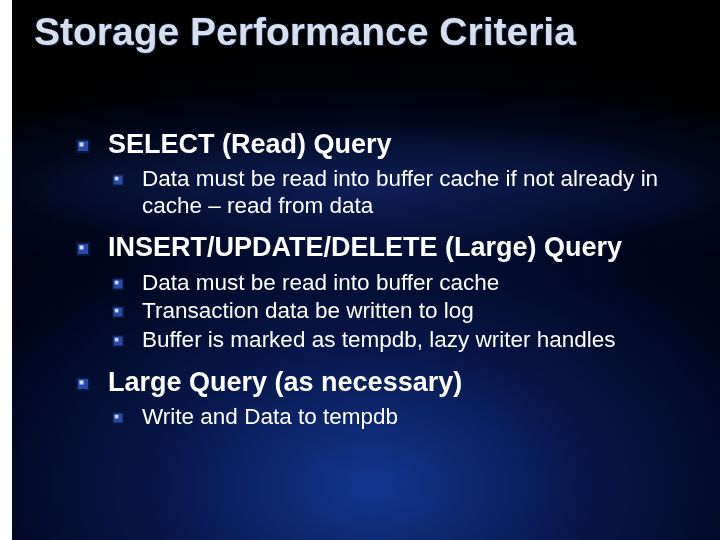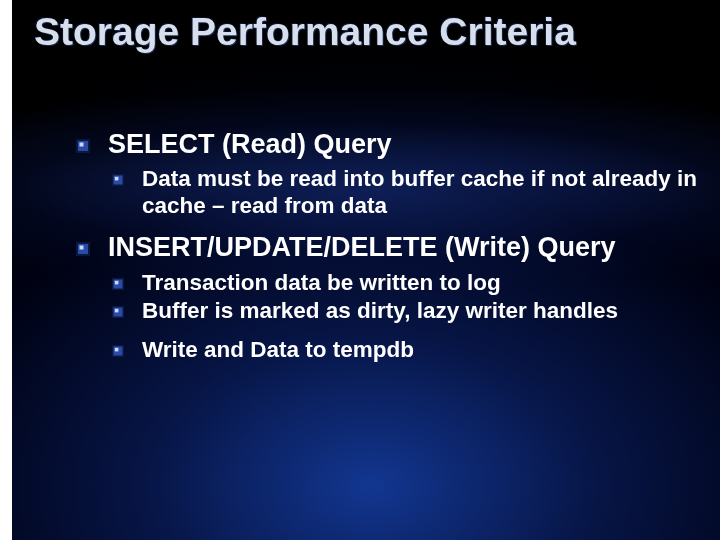--- a/index.html
+++ b/index.html
@@ -56,21 +56,21 @@
     margin-bottom: 6px;
     margin-top: 10px;
     font-family: Arial, sans-serif;
   }
   .l1:first-child { margin-top: 0; }
   .l2 {
     position: relative;
     padding-left: 30px;
     margin-left: 36px;
     font-size: 22.5px;
-    font-weight: bold;
+    font-weight: normal;
     line-height: 1.18;
     margin-bottom: 2px;
     font-family: Verdana, Arial, sans-serif;
   }
   .bullet-l1 {
     position: absolute;
     left: 0;
     top: 11px;
     width: 14px;
     height: 14px;
@@ -123,45 +123,65 @@
 
     <div class="group">
       <div class="l1">
         <span class="bullet-l1">
           <svg viewBox="0 0 14 14">
               <rect x="0" y="0" width="14" height="14" fill="#0a1840"></rect>
               <rect x="2" y="2" width="10" height="10" fill="#2a4aa8"></rect>
               <rect x="3.5" y="3.5" width="4" height="4" fill="#c8d8ff"></rect>
             </svg>
         </span>
-        <span>INSERT/UPDATE/DELETE (Write) Query</span>
+        <span>INSERT/UPDATE/DELETE (Large) Query</span>
+      </div>
+      <div class="l2">
+        <span class="bullet-l2">
+          <svg viewBox="0 0 12 12">
+              <rect x="0" y="0" width="12" height="12" fill="#0a1840"></rect>
+              <rect x="1.5" y="1.5" width="9" height="9" fill="#2a4aa8"></rect>
+              <rect x="2.8" y="2.8" width="3.6" height="3.6" fill="#c8d8ff"></rect>
+            </svg>
+        </span>
+        <span>Data must be read into buffer cache</span>
       </div>
       <div class="l2">
         <span class="bullet-l2">
           <svg viewBox="0 0 12 12">
               <rect x="0" y="0" width="12" height="12" fill="#0a1840"></rect>
               <rect x="1.5" y="1.5" width="9" height="9" fill="#2a4aa8"></rect>
               <rect x="2.8" y="2.8" width="3.6" height="3.6" fill="#c8d8ff"></rect>
             </svg>
         </span>
         <span>Transaction data be written to log</span>
       </div>
       <div class="l2">
         <span class="bullet-l2">
           <svg viewBox="0 0 12 12">
               <rect x="0" y="0" width="12" height="12" fill="#0a1840"></rect>
               <rect x="1.5" y="1.5" width="9" height="9" fill="#2a4aa8"></rect>
               <rect x="2.8" y="2.8" width="3.6" height="3.6" fill="#c8d8ff"></rect>
             </svg>
         </span>
-        <span>Buffer is marked as dirty, lazy writer handles</span>
+        <span>Buffer is marked as tempdb, lazy writer handles</span>
       </div>
     </div>
 
     <div class="group">
+      <div class="l1">
+        <span class="bullet-l1">
+          <svg viewBox="0 0 14 14">
+              <rect x="0" y="0" width="14" height="14" fill="#0a1840"></rect>
+              <rect x="2" y="2" width="10" height="10" fill="#2a4aa8"></rect>
+              <rect x="3.5" y="3.5" width="4" height="4" fill="#c8d8ff"></rect>
+            </svg>
+        </span>
+        <span>Large Query (as necessary)</span>
+      </div>
       <div class="l2">
         <span class="bullet-l2">
           <svg viewBox="0 0 12 12">
               <rect x="0" y="0" width="12" height="12" fill="#0a1840"></rect>
               <rect x="1.5" y="1.5" width="9" height="9" fill="#2a4aa8"></rect>
               <rect x="2.8" y="2.8" width="3.6" height="3.6" fill="#c8d8ff"></rect>
             </svg>
         </span>
         <span>Write and Data to tempdb</span>
       </div>

